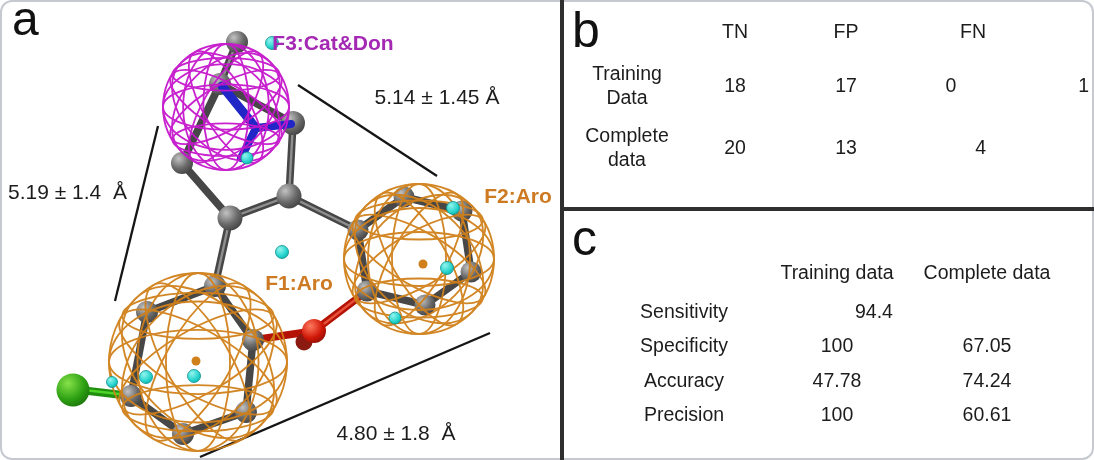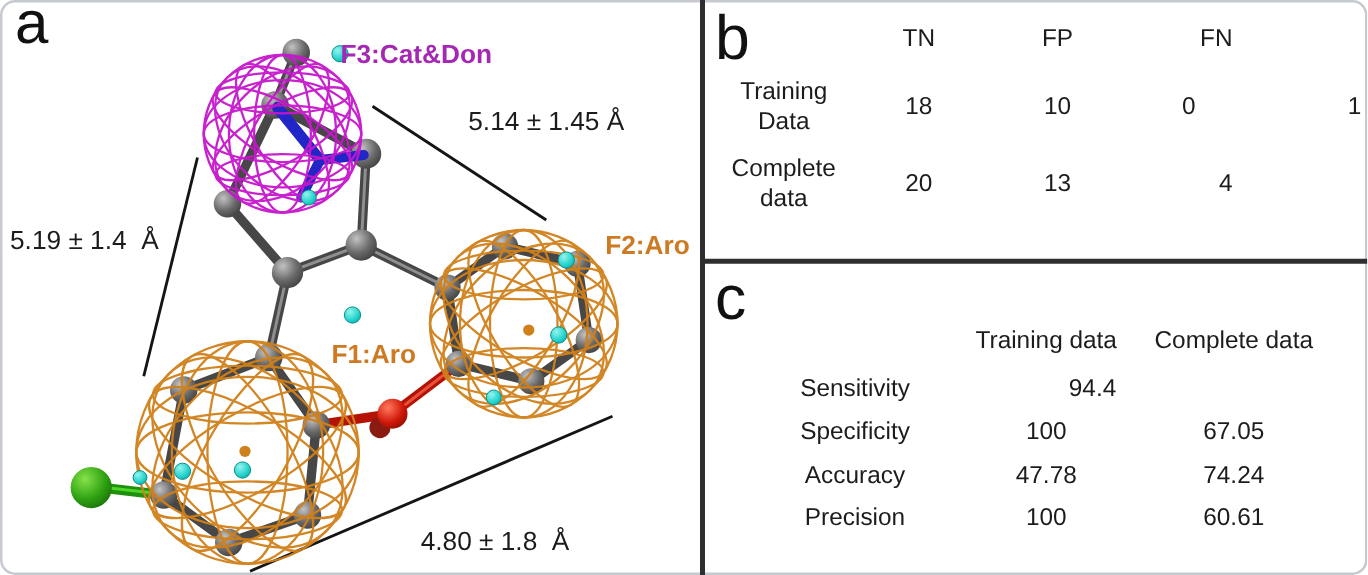--- a/index.html
+++ b/index.html
@@ -196,21 +196,21 @@
     <div class="tbl-b">
       <div class="tbl-b-row hdr">
         <div class="cell lbl"></div>
         <div class="cell">TN</div>
         <div class="cell">FP</div>
         <div class="cell last">FN</div>
       </div>
       <div class="tbl-b-row datarow">
         <div class="cell lbl"><span>Training Data</span></div>
         <div class="cell">18</div>
-        <div class="cell">10</div>
+        <div class="cell">17</div>
         <div class="cell">0</div>
         <div class="cell last">1</div>
       </div>
       <div class="tbl-b-row datarow">
         <div class="cell lbl"><span>Complete data</span></div>
         <div class="cell">20</div>
         <div class="cell">13</div>
         <div class="cell last">4</div>
       </div>
     </div>

